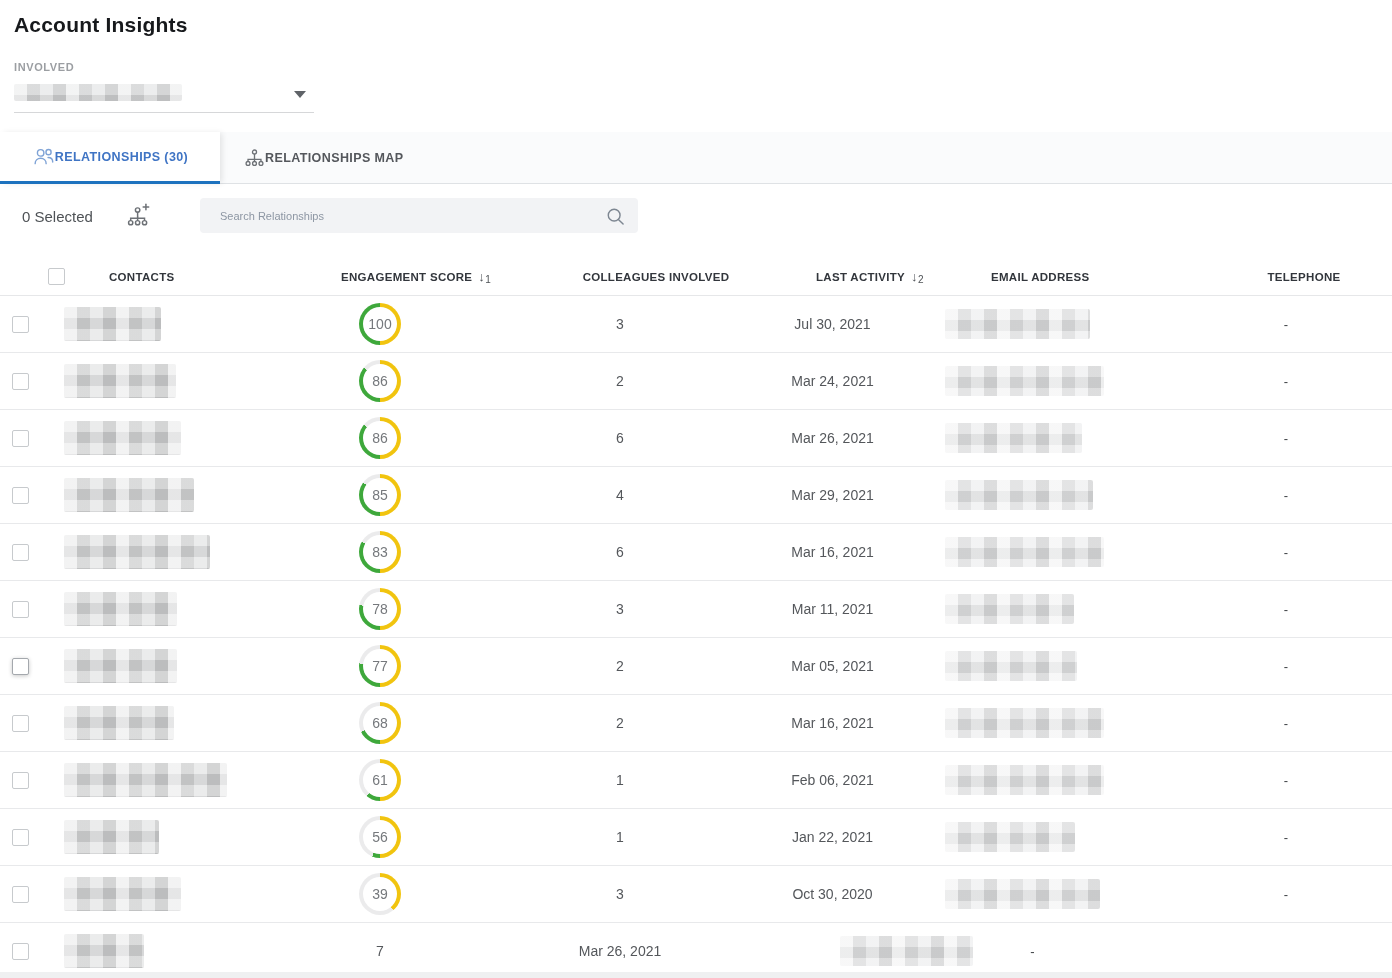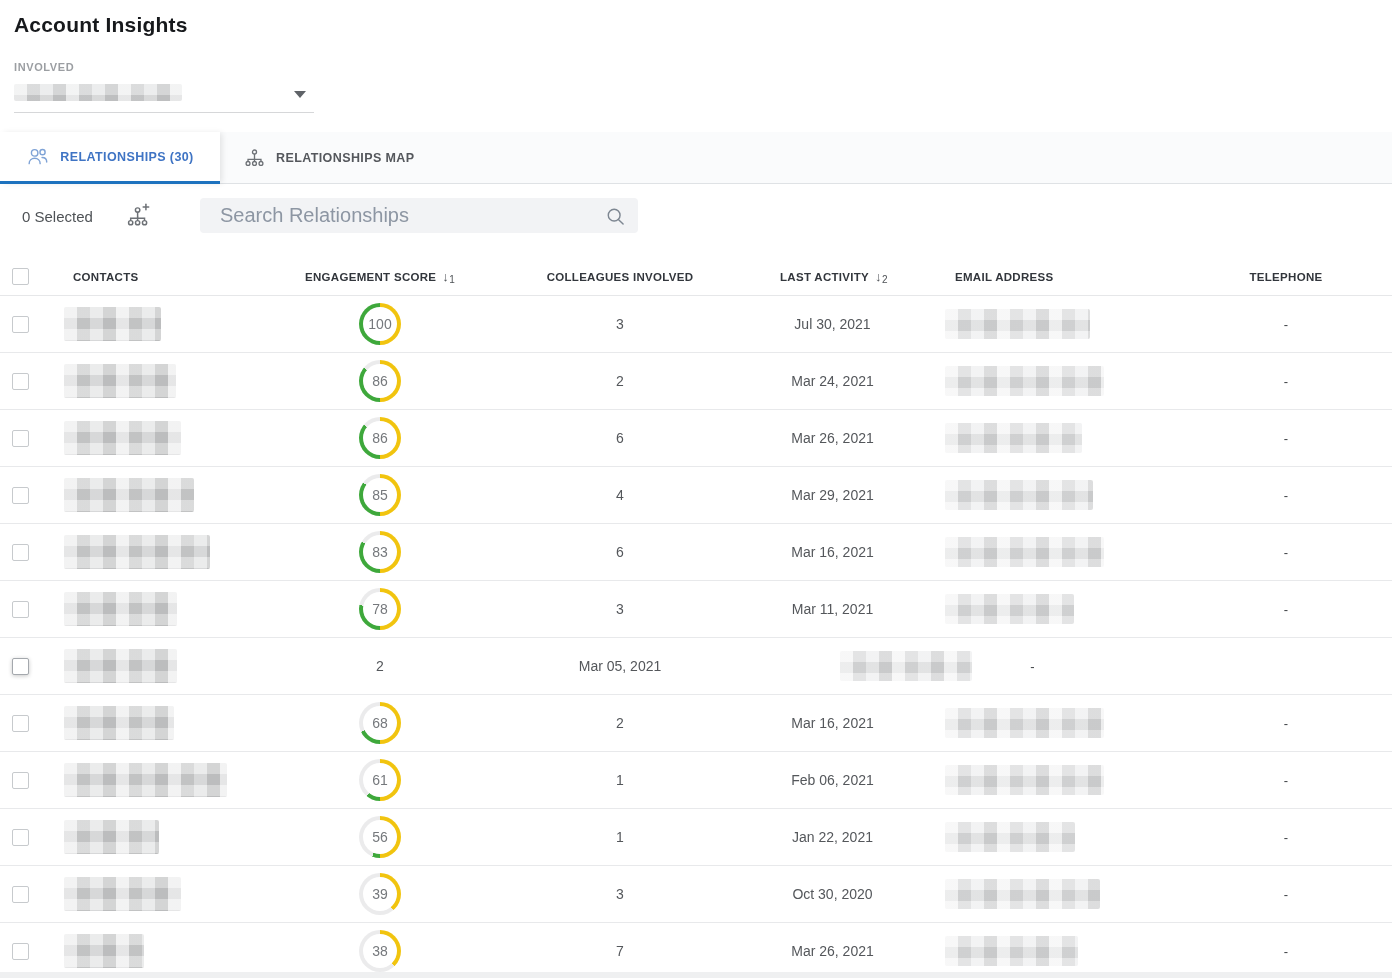--- a/index.html
+++ b/index.html
@@ -13,41 +13,41 @@
   .page-title { position:absolute; top:13px; left:14px; font-size:21px; font-weight:700; color:#17191c; letter-spacing:.2px; }
   .account-label { position:absolute; top:61px; left:14px; font-size:11px; font-weight:700; color:#9b9ea2; letter-spacing:.6px; }
   .account-select { position:absolute; top:80px; left:14px; width:300px; height:33px;
     border-bottom:1px solid #d6d7d9; cursor:pointer; }
   .account-value-redacted { position:absolute; left:0; top:4px; width:168px; height:17px; }
   .caret-down { position:absolute; right:8px; top:11px; width:0; height:0;
     border-left:6px solid transparent; border-right:6px solid transparent; border-top:7px solid #5f6368; }
 
   
   .tabbar { height:52px; background:#fafbfc; border-bottom:1px solid #dfe2e5; display:flex; position:relative; }
-  .tab { height:52px; display:flex; align-items:center; gap:11px; cursor:pointer;
+  .tab { height:52px; display:flex; align-items:center; gap:0; cursor:pointer;
     font-size:12.5px; font-weight:700; letter-spacing:.4px; color:#54575c; white-space:nowrap; }
   .tab.active { width:220px; justify-content:center; background:#fff; color:#3f74c4;
     border-bottom:3px solid #1d72be; box-shadow:3px 0 6px -1px rgba(0,0,0,.10); }
   .tab.inactive { padding:0 24px; }
   .tab svg { flex:0 0 auto; }
 
   
   .toolbar { height:64px; display:flex; align-items:center; position:relative; }
   .selected-count { margin-left:22px; font-size:15px; color:#4e5256; }
   .org-plus-icon { margin-left:34px; color:#6d7176; display:flex; }
   .search-box { position:absolute; left:200px; top:14px; width:438px; height:35px;
     background:#f2f3f5; border-radius:4px; display:flex; align-items:center; }
   .search-box input { flex:1; border:none; outline:none; background:transparent;
-    padding:0 40px 0 20px; font-size:20px; color:#1d4ed8; font-family:"Liberation Sans",sans-serif; }
+    padding:0 40px 0 20px; font-size:11px; color:#1d4ed8; font-family:"Liberation Sans",sans-serif; }
   .search-box input::placeholder { color:#8d96a3; }
   .search-icon { position:absolute; right:13px; top:9px; color:#7d8691; }
 
   
   .grid-row { display:grid; grid-template-columns:44px 256px 160px 320px 105px 295px 1fr; align-items:center; }
-  .thead { height:38px; border-bottom:1px solid #e6e7e9; margin-top:10px; }
+  .thead { height:38px; border-bottom:1px solid #e6e7e9; margin-top:10px;padding-left:36px; }
   .th { font-size:11.5px; font-weight:700; color:#32363c; letter-spacing:.3px; white-space:nowrap; cursor:pointer; }
   .th.c-check { padding-left:12px; cursor:default; }
   .th.c-contacts { padding-left:29px; }
   .th.c-score, .th.c-colleagues, .th.c-activity, .th.c-phone { text-align:center; }
   .th.c-email { padding-left:70px; }
   .sort-ind { font-weight:400; color:#4e5256; font-size:13px; margin-left:6px; }
   .sort-ord { font-size:10px; color:#4e5256; vertical-align:-2px; }
 
   .tbody { overflow:hidden; }
   .tr { height:57px; border-bottom:1px solid #e8e9eb; }
@@ -278,20 +278,25 @@
     <div class="td td-phone">-</div>
   </div>
 
   <div class="grid-row tr">
     <div class="td td-check">
       <span class="checkbox"></span>
     </div>
     <div class="td td-contact">
       <span class="redacted contact-redacted" style="width: 113px;"></span>
     </div>
+    <div class="td td-score">
+      <span class="ring" style="background: conic-gradient(rgb(241, 196, 15) 0%, rgb(241, 196, 15) 50%, rgb(62, 168, 59) 50%, rgb(62, 168, 59) 77%, rgb(235, 235, 236) 77%, rgb(235, 235, 236) 100%);">
+        <span class="ring-inner">77</span>
+      </span>
+    </div>
     <div class="td td-colleagues">2</div>
     <div class="td td-activity">Mar 05, 2021</div>
     <div class="td td-email">
       <span class="redacted email-redacted" style="width: 132px;"></span>
     </div>
     <div class="td td-phone">-</div>
   </div>
 
   <div class="grid-row tr">
     <div class="td td-check">
@@ -373,25 +378,20 @@
     <div class="td td-phone">-</div>
   </div>
 
   <div class="grid-row tr">
     <div class="td td-check">
       <span class="checkbox"></span>
     </div>
     <div class="td td-contact">
       <span class="redacted contact-redacted" style="width: 80px;"></span>
     </div>
-    <div class="td td-score">
-      <span class="ring" style="background: conic-gradient(rgb(241, 196, 15) 0%, rgb(241, 196, 15) 38%, rgb(235, 235, 236) 38%, rgb(235, 235, 236) 100%);">
-        <span class="ring-inner">38</span>
-      </span>
-    </div>
     <div class="td td-colleagues">7</div>
     <div class="td td-activity">Mar 26, 2021</div>
     <div class="td td-email">
       <span class="redacted email-redacted" style="width: 133px;"></span>
     </div>
     <div class="td td-phone">-</div>
   </div>
 </div>
   </div>
 

